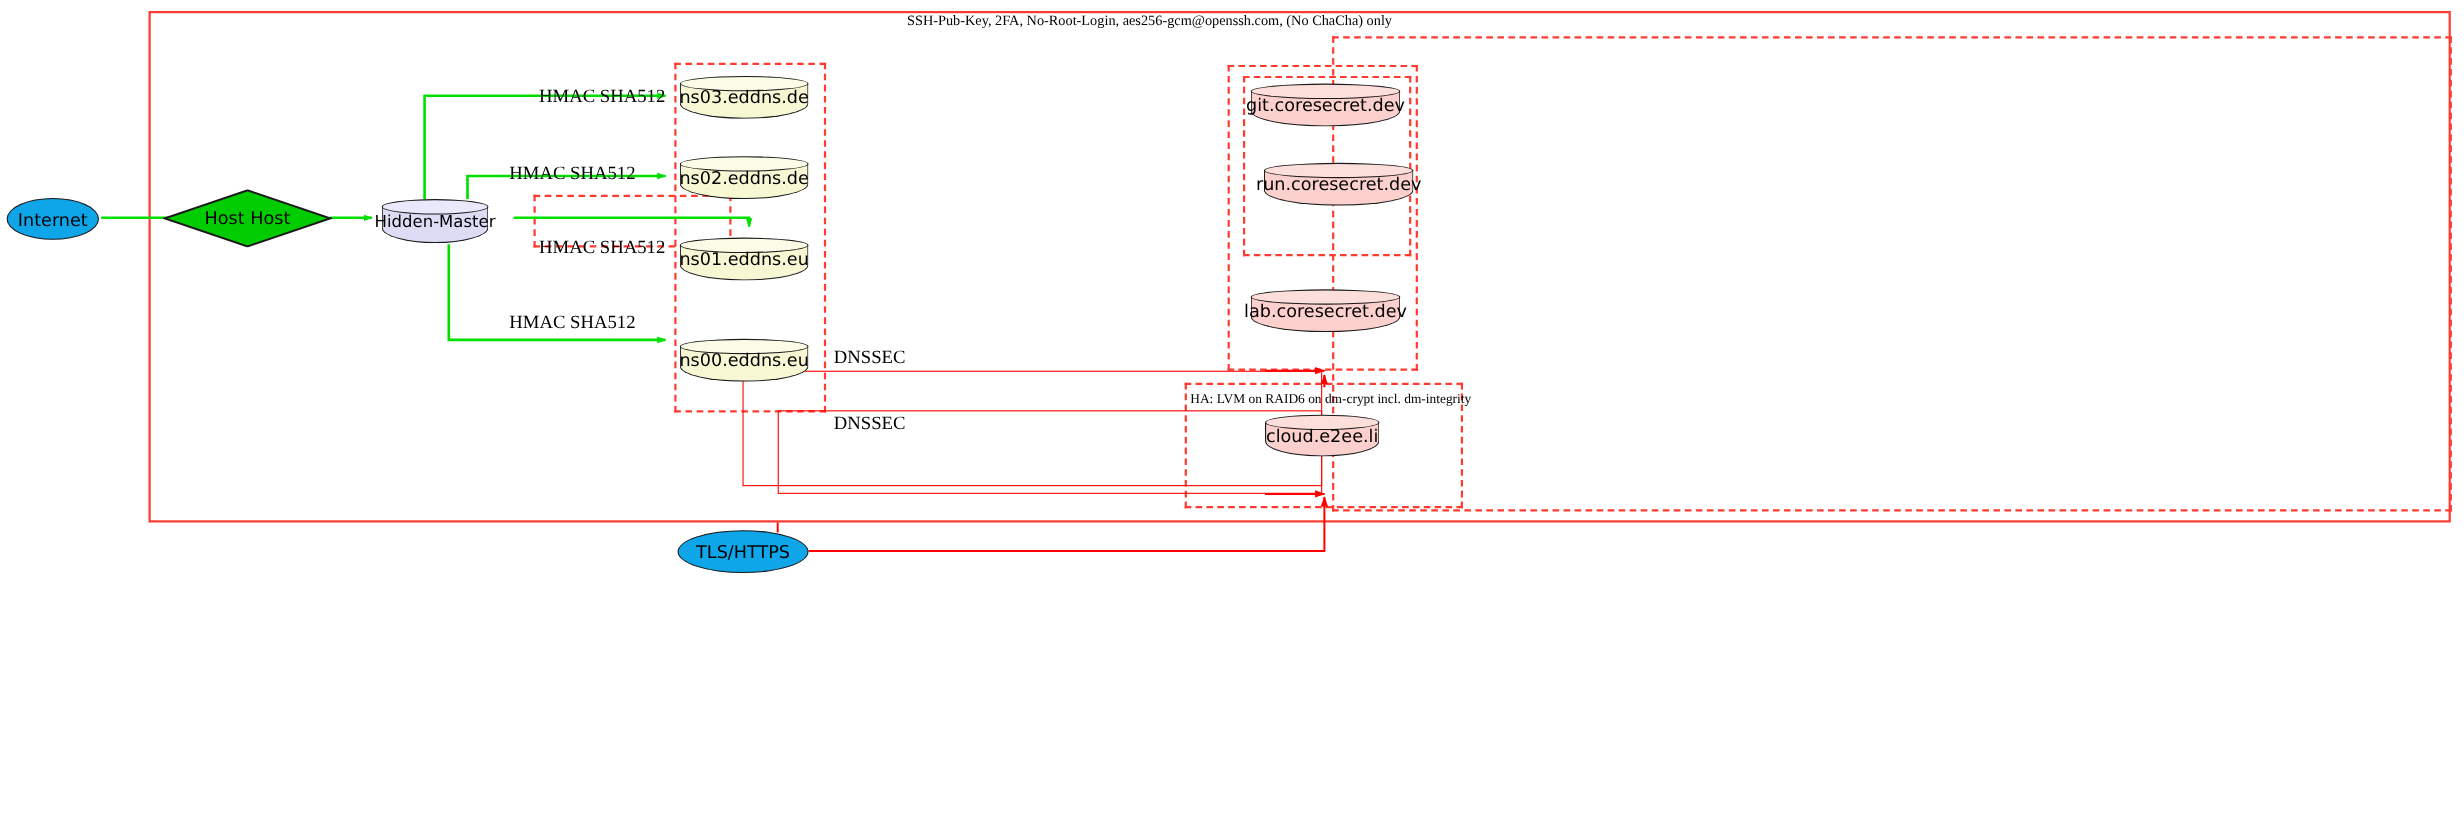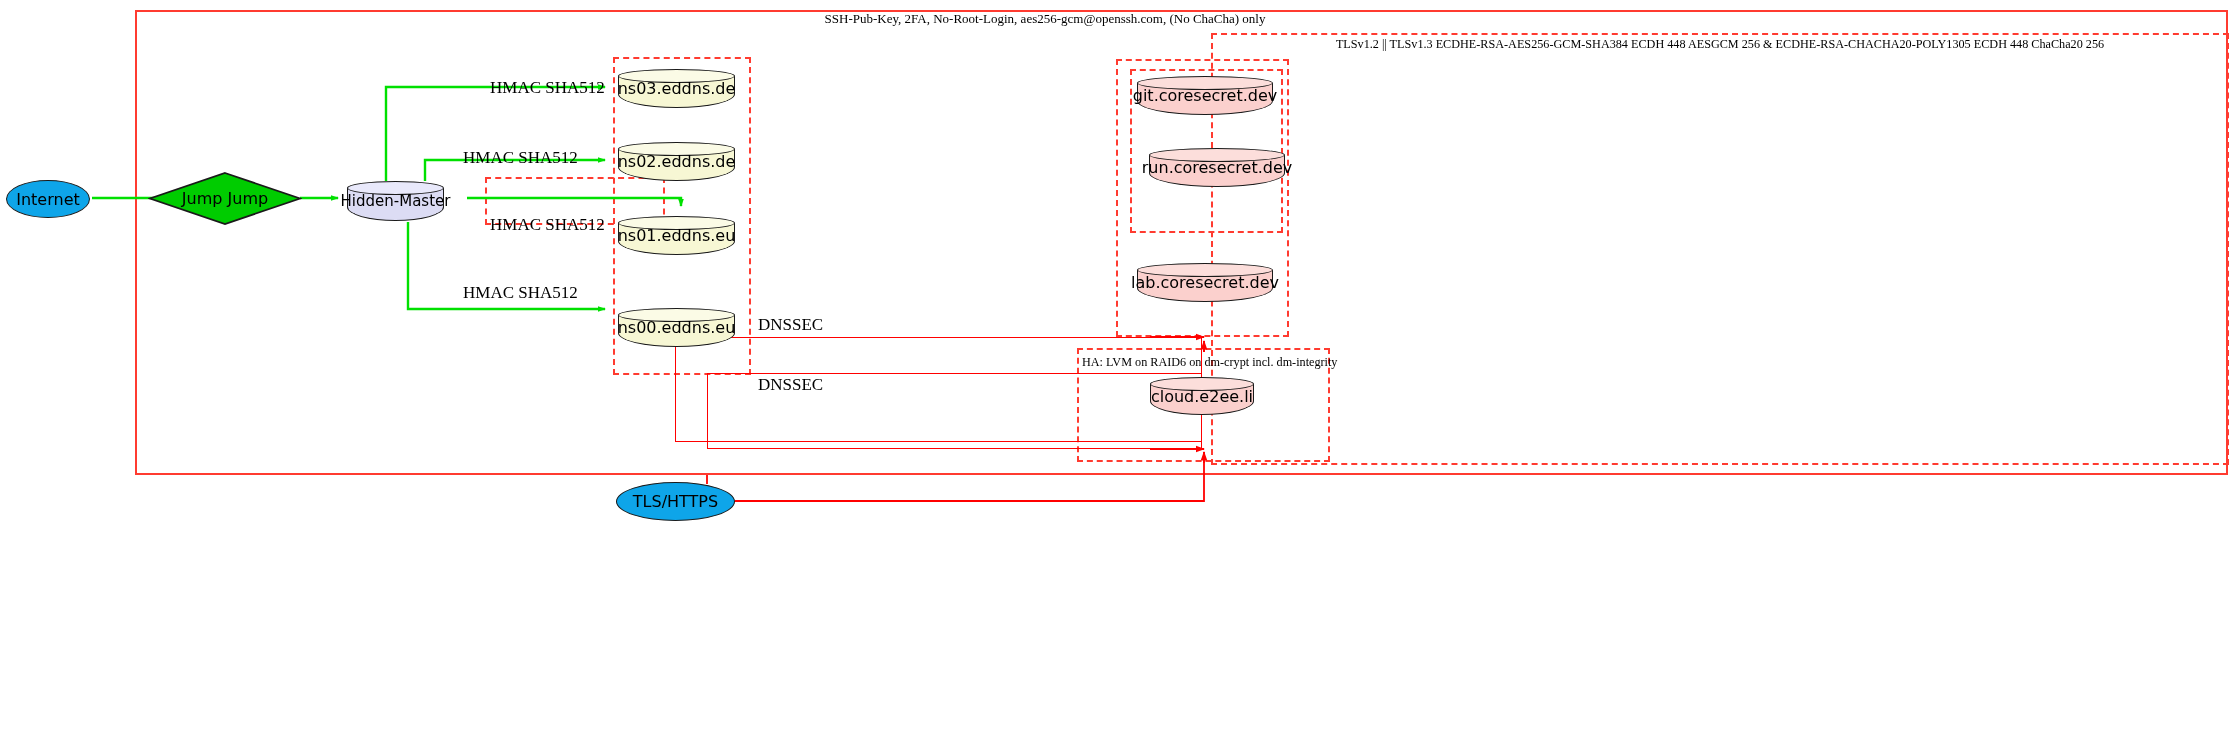--- a/index.html
+++ b/index.html
@@ -130,21 +130,20 @@
 </style>
 </head>
 <body>
 
 <div id="canvas">
 
   <div class="cluster cluster-solid" style="left:135px; top:10px; width:2093px; height:465px;"></div>
   <div class="cluster-label" style="left:660px; top:11px; width:770px; font-size:13px;">SSH-Pub-Key, 2FA, No-Root-Login, aes256-gcm@openssh.com, (No ChaCha) only</div>
 
   <div class="cluster cluster-dashed" style="left:1211px; top:33px; width:1018px; height:432px;"></div>
-  <div class="cluster-label" style="left:1222px; top:37px; width:996px; font-size:12.2px;">TLSv1.2 || TLSv1.3 ECDHE-RSA-AES256-GCM-SHA384 ECDH 448 AESGCM 256 &amp; ECDHE-RSA-CHACHA20-POLY1305 ECDH 448 ChaCha20 256</div>
 
   <div class="cluster cluster-dashed" style="left:485px; top:177px; width:180px; height:48px;"></div>
 
   <div class="cluster cluster-dashed" style="left:613px; top:57px; width:138px; height:318px;"></div>
 
   <div class="cluster cluster-dashed" style="left:1116px; top:59px; width:173px; height:278px;"></div>
 
   <div class="cluster cluster-dashed" style="left:1130px; top:69px; width:153px; height:164px;"></div>
 
   <div class="cluster cluster-dashed" style="left:1077px; top:348px; width:253px; height:114px;"></div>
@@ -190,21 +189,21 @@
   </svg>
 
   <div class="ellipse" style="left:6px; top:180px; width:84px; height:38px;">
     <span>Internet</span>
   </div>
 
   <div class="diamond-wrap" style="left:148px; top:172px; width:154px; height:53px;">
     <svg width="154" height="53" viewBox="0 0 154 53" style="position:absolute;left:0;top:0;">
       <polygon points="77,1 152,26.5 77,52 2,26.5" fill="#00cc00" stroke="#1a1a1a" stroke-width="1.8"></polygon>
     </svg>
-    <div class="dlabel">Jump Jump</div>
+    <div class="dlabel">Host Host</div>
   </div>
 
   <div class="cyl cyl-lav" style="left:347px; top:181px; width:97px; height:40px;">
     <div class="cyl-body"></div>
     <div class="cyl-top"></div>
     <div class="cyl-text" style="font-size:15px;">Hidden-Master</div>
   </div>
 
   <div class="cyl cyl-yellow" style="left:618px; top:69px; width:117px; height:39px;">
     <div class="cyl-body"></div>

